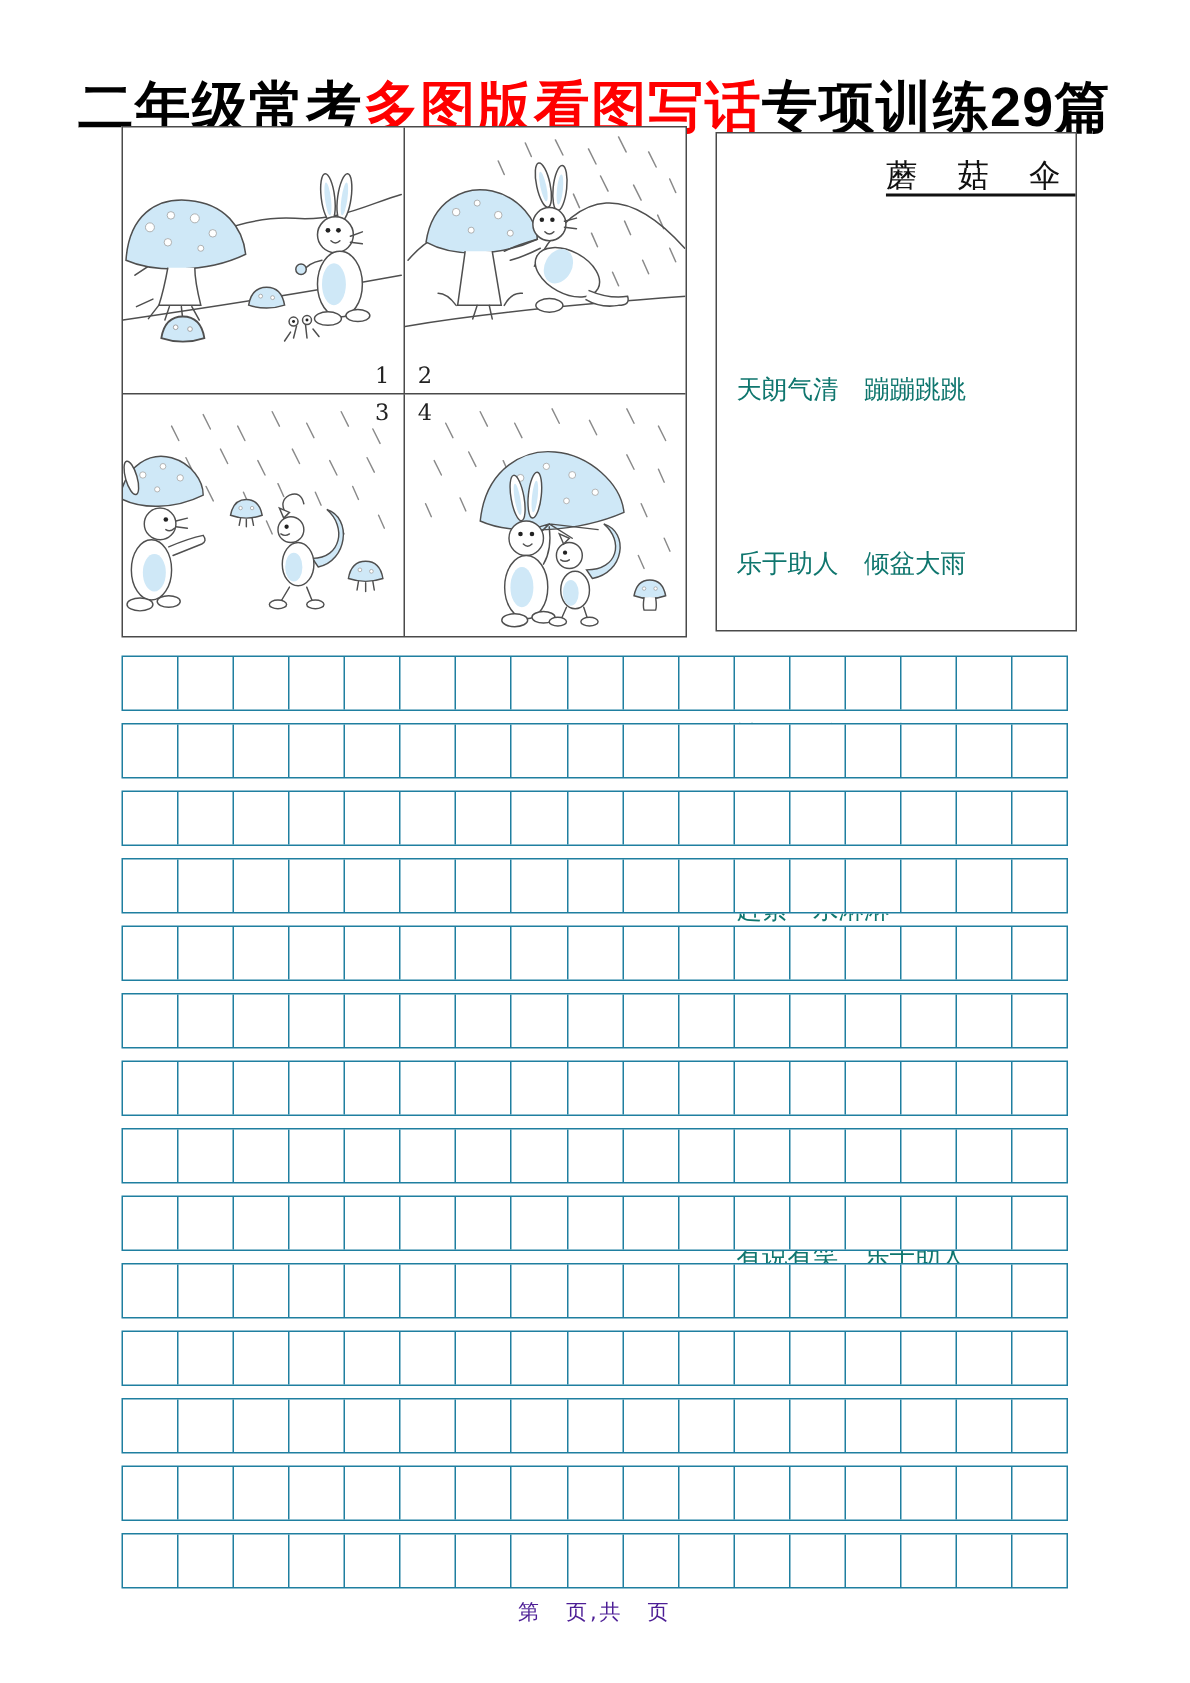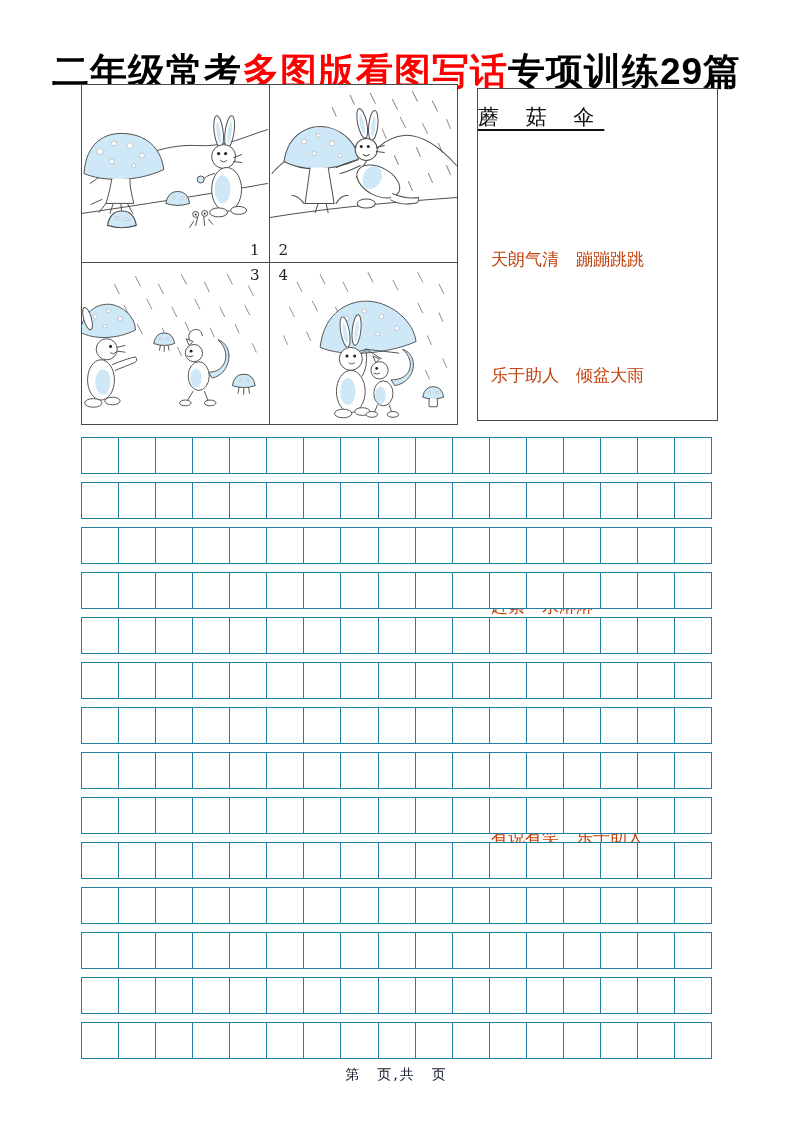--- a/index.html
+++ b/index.html
@@ -21,37 +21,37 @@
   .panel:nth-child(2){border-bottom:1.5px solid #4a4a4a;}
   .panel:nth-child(3){border-right:1.5px solid #4a4a4a;}
   .panel svg{width:100%;height:100%;display:block;}
   .panel-num{position:absolute;font-family:"DejaVu Serif",serif;font-size:15px;color:#222;}
   .num-br{right:9px;bottom:3px;} .num-bl{left:9px;bottom:3px;}
   .num-tr{right:9px;top:3px;}  .num-tl{left:9px;top:3px;}
 
   
   .wordbox{position:absolute;left:477px;top:88px;width:241px;height:333px;
            border:1.2px solid #4a4a4a;box-sizing:border-box;background:#fff;}
-  .wordbox-title{margin-top:14px;text-align:left;font-family:"DejaVu Serif",serif;
+  .wordbox-title{margin-top:14px;text-align:right;font-family:"DejaVu Serif",serif;
                  font-size:21px;color:#111;letter-spacing:10px;
                  text-decoration:underline;text-underline-offset:5px;}
   .word-lines{margin-top:33px;padding-left:13px;font-family:Liberation Serif, serif;
-              font-size:17px;line-height:38.5px;color:#c2410c;white-space:pre;}
+              font-size:17px;line-height:38.5px;color:#0f766e;white-space:pre;}
 
   
   .writing-grid{position:absolute;left:81px;top:437px;width:631px;--gc:#1f7fa0;}
   .grid-row{display:flex;height:37px;box-sizing:border-box;
             border:1.4px solid var(--gc);margin-bottom:8px;background:#fff;}
   .grid-row:last-child{margin-bottom:0;}
   .grid-cell{flex:1;box-sizing:border-box;border-right:1.4px solid var(--gc);}
   .grid-cell:last-child{border-right:none;}
 
   
   .footer{position:absolute;top:1066px;left:0;width:100%;text-align:center;
-          font-size:14px;letter-spacing:2px;color:#0f172a;
+          font-size:14px;letter-spacing:2px;color:#4c1d95;
           font-family:"DejaVu Sans",sans-serif;}
 
   
   .ln{stroke:#4f4f4f;fill:none;stroke-width:1;stroke-linecap:round;}
   .rain{stroke:#8a8a8a;fill:none;stroke-width:1;stroke-linecap:round;}
   .cap{fill:#cfe8f7;stroke:#4f4f4f;stroke-width:1;}
   .wht{fill:#fff;stroke:#4f4f4f;stroke-width:1;}
   .blu{fill:#cfe8f7;stroke:none;}
   .blus{fill:#cfe8f7;stroke:#4f4f4f;stroke-width:1;}
   .spot{fill:#fff;stroke:#9a9a9a;stroke-width:0.5;}

